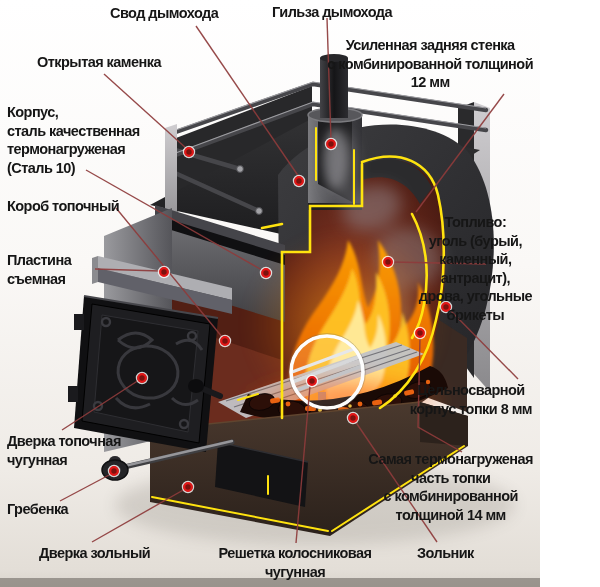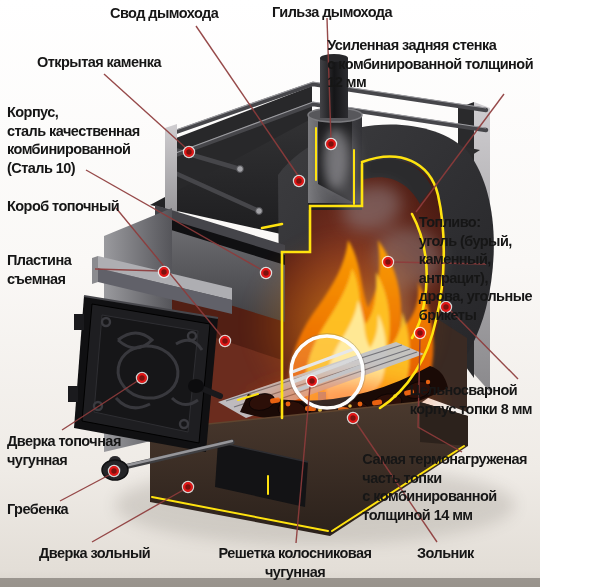--- a/index.html
+++ b/index.html
@@ -2,21 +2,21 @@
 <html><head>
 <meta charset="utf-8">
 <style>
   html,body{margin:0;padding:0;}
   body{width:600px;height:587px;font-family:"Liberation Sans",sans-serif;}
   .stage{position:relative;width:540px;height:587px;overflow:hidden;
          background:linear-gradient(180deg,#ffffff 0%,#faf8f6 45%,#efebe6 80%,#e3ded7 97%,#d9d4cc 100%);}
   svg.art{position:absolute;left:0;top:0;}
   .callout{position:absolute;font-weight:bold;font-size:14.5px;line-height:18.5px;
            letter-spacing:-0.55px;color:#161616;white-space:nowrap;}
-  .r{text-align:left;}
+  .r{text-align:center;}
   .c{text-align:center;}
 </style>
 </head>
 <body>
 
 <div class="stage">
 
 <svg class="art" width="600" height="587" viewBox="0 0 600 587">
   <defs>
     <linearGradient id="gDeck" x1="0" y1="0" x2="0" y2="1">
@@ -351,21 +351,21 @@
   <div>Открытая каменка</div>
 </div>
 <div class="callout r" style="right:7px;top:36px;">
   <div>Усиленная задняя стенка</div>
   <div>с комбинированной толщиной</div>
   <div>12 мм</div>
 </div>
 <div class="callout" style="left:7px;top:103px;">
   <div>Корпус,</div>
   <div>сталь качественная</div>
-  <div>комбинированной</div>
+  <div>термонагруженая</div>
   <div>(Сталь 10)</div>
 </div>
 <div class="callout" style="left:7px;top:197px;">
   <div>Короб топочный</div>
 </div>
 <div class="callout" style="left:7px;top:251px;">
   <div>Пластина</div>
   <div>съемная</div>
 </div>
 <div class="callout r" style="right:8px;top:213px;">
@@ -377,21 +377,21 @@
   <div>брикеты</div>
 </div>
 <div class="callout r" style="right:8px;top:381px;">
   <div>Цельносварной</div>
   <div>корпус топки 8 мм</div>
 </div>
 <div class="callout" style="left:7px;top:432px;">
   <div>Дверка топочная</div>
   <div>чугунная</div>
 </div>
-<div class="callout r" style="right:13px;top:450px;margin-left:38px;">
+<div class="callout r" style="right:7px;top:450px;margin-left:38px;">
   <div>Самая термонагруженая</div>
   <div>часть топки</div>
   <div>с комбинированной</div>
   <div>толщиной 14 мм</div>
 </div>
 <div class="callout" style="left:7px;top:500px;">
   <div>Гребенка</div>
 </div>
 <div class="callout" style="left:39px;top:544px;">
   <div>Дверка зольный</div>

